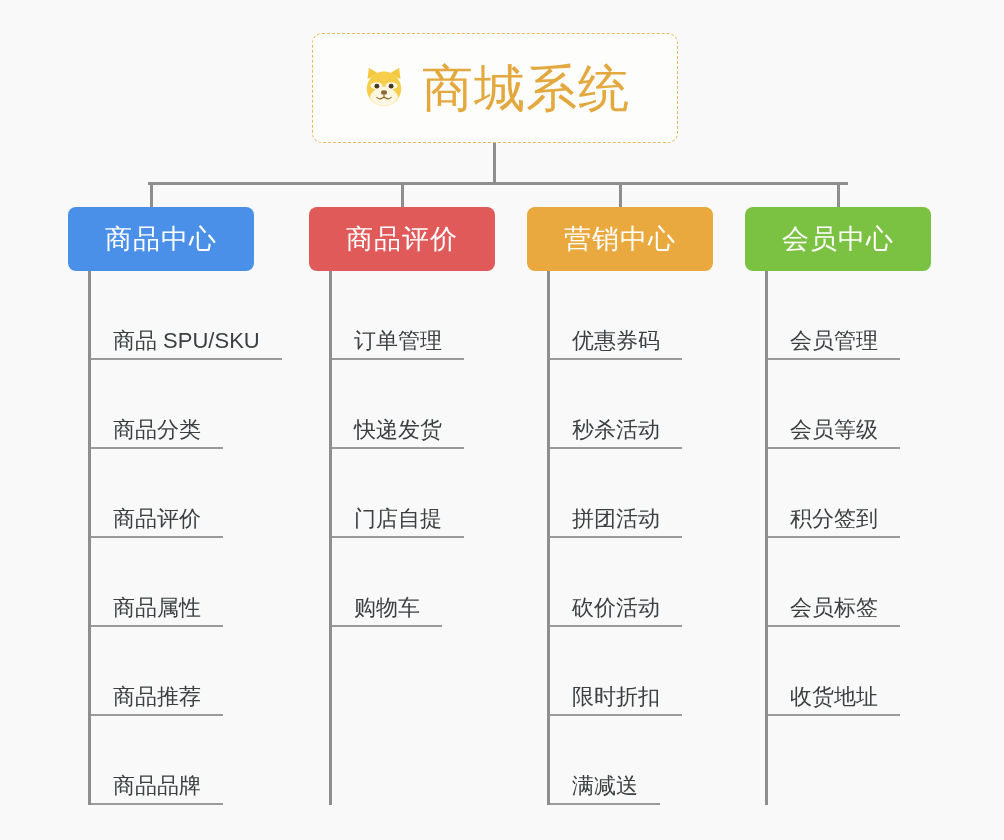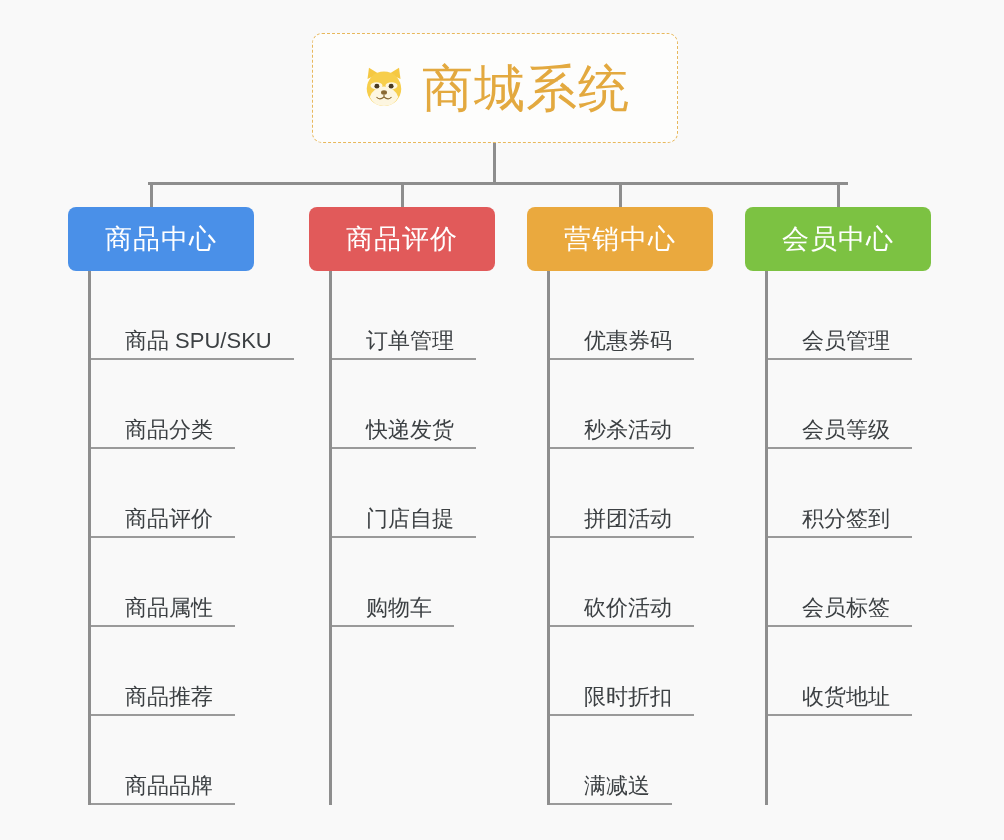--- a/index.html
+++ b/index.html
@@ -104,21 +104,21 @@
   }
   .leaf {
     position: relative;
     height: 89px;
     display: flex;
     align-items: flex-end;
   }
   .leaf-inner {
     display: inline-block;
     border-bottom: 2px solid #9a9a9a;
-    padding: 0 22px 5px 34px;
+    padding: 0 22px 5px 22px;
     margin-left: 2px;
   }
   .leaf-label {
     font-size: 22px;
     color: #3c4043;
     white-space: nowrap;
     line-height: 1.15;
   }
 
   

